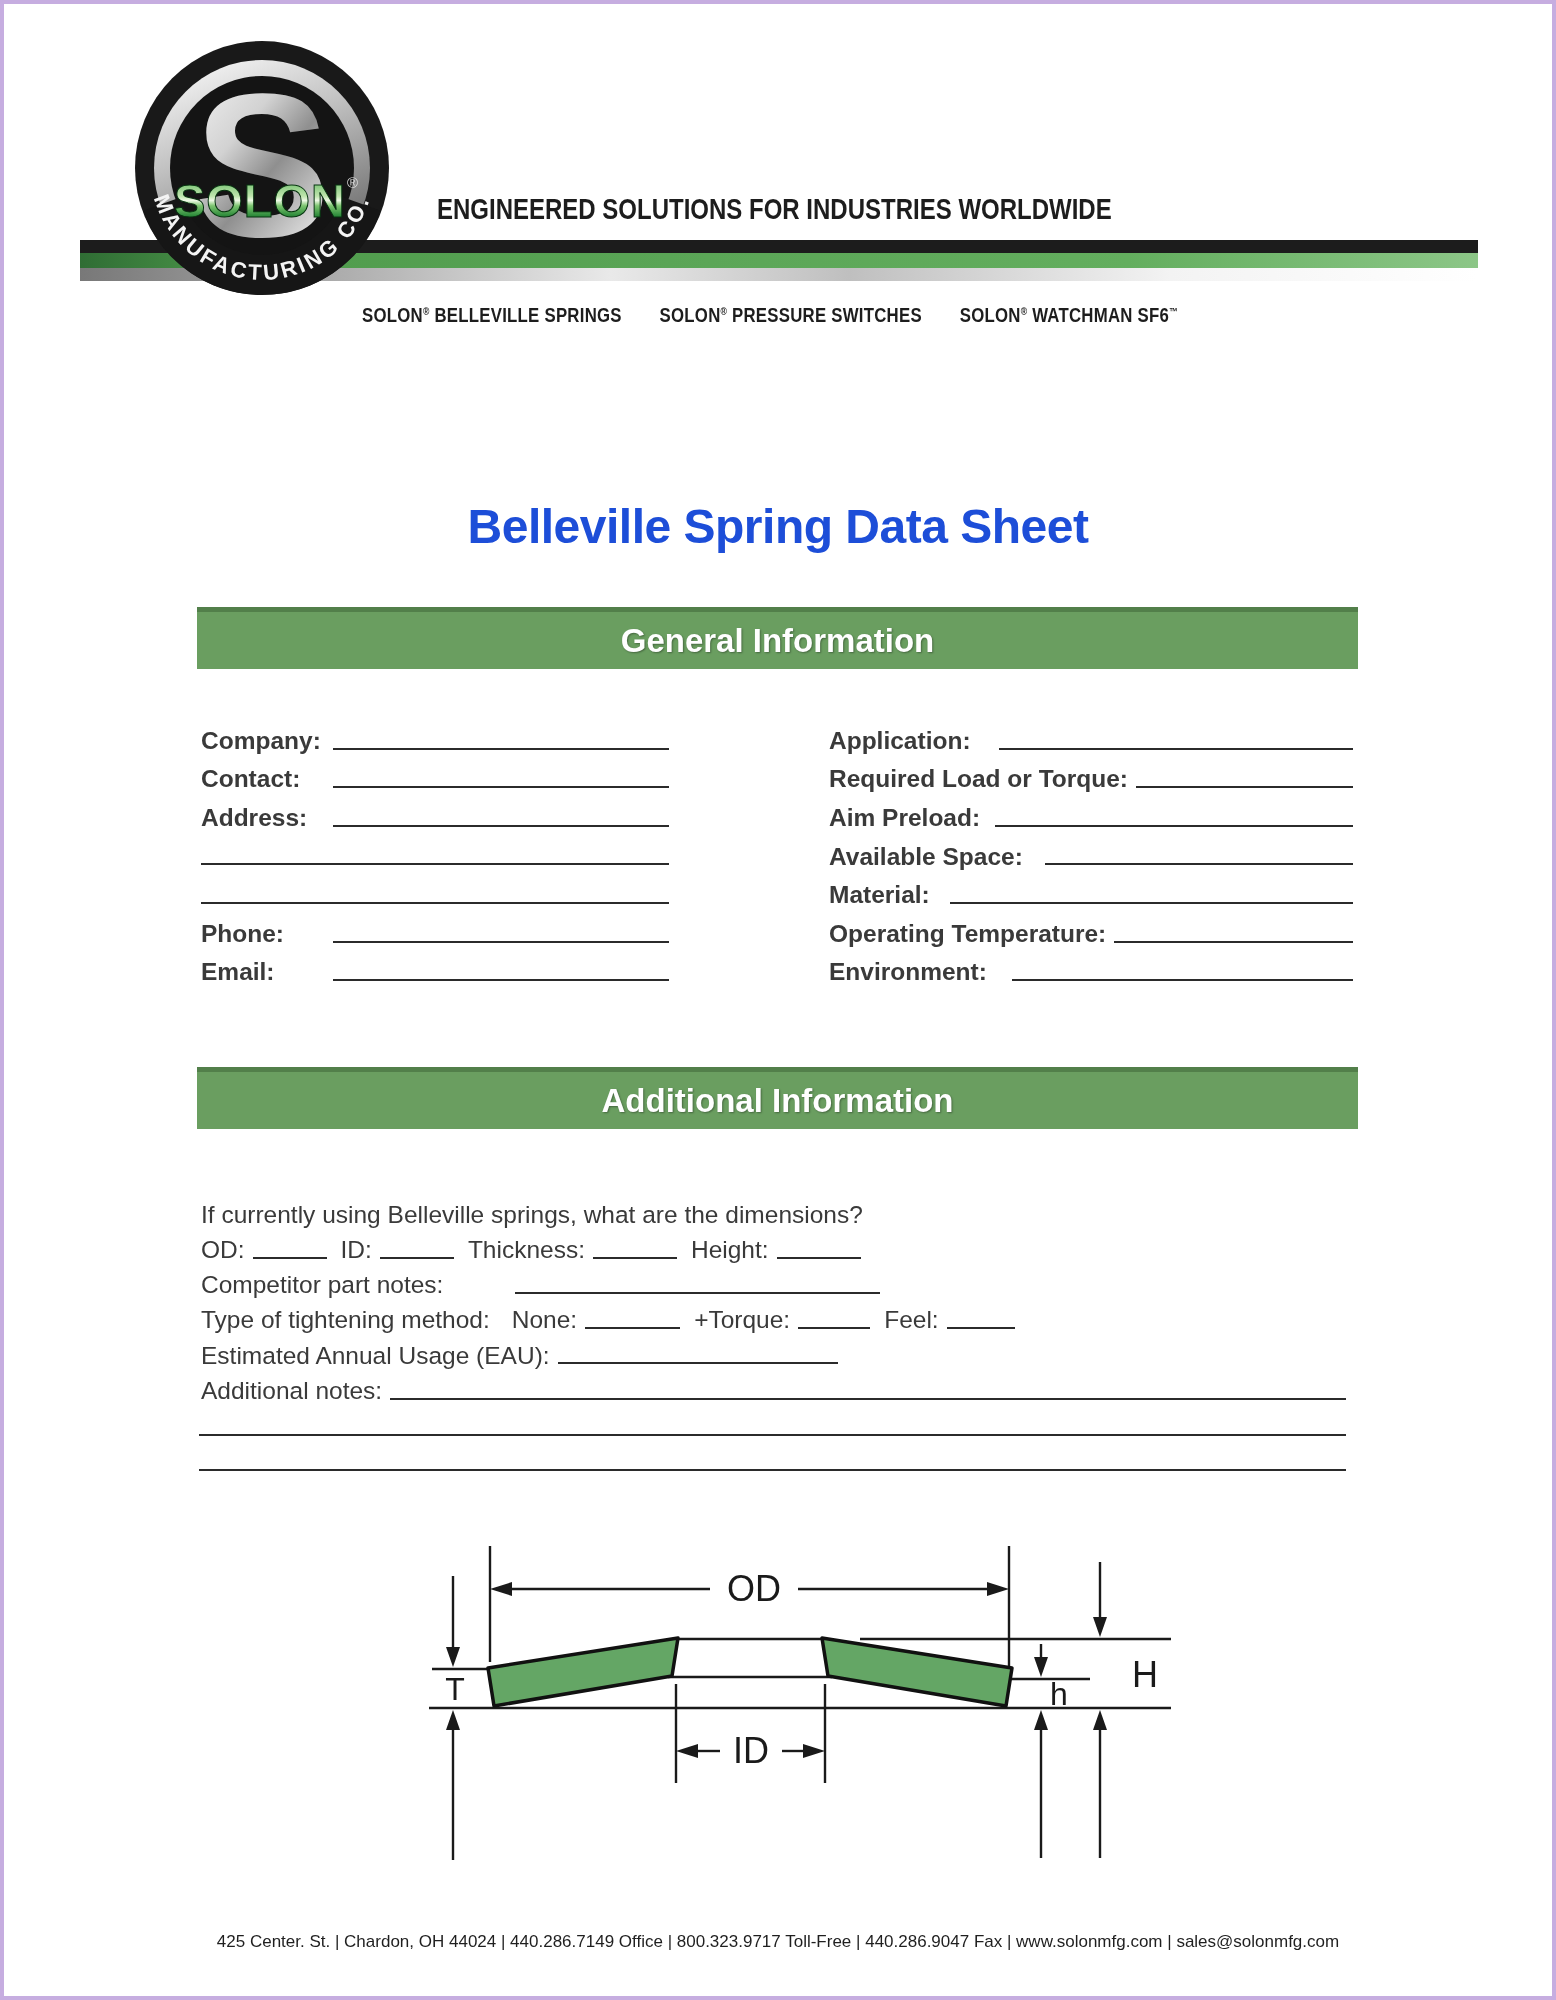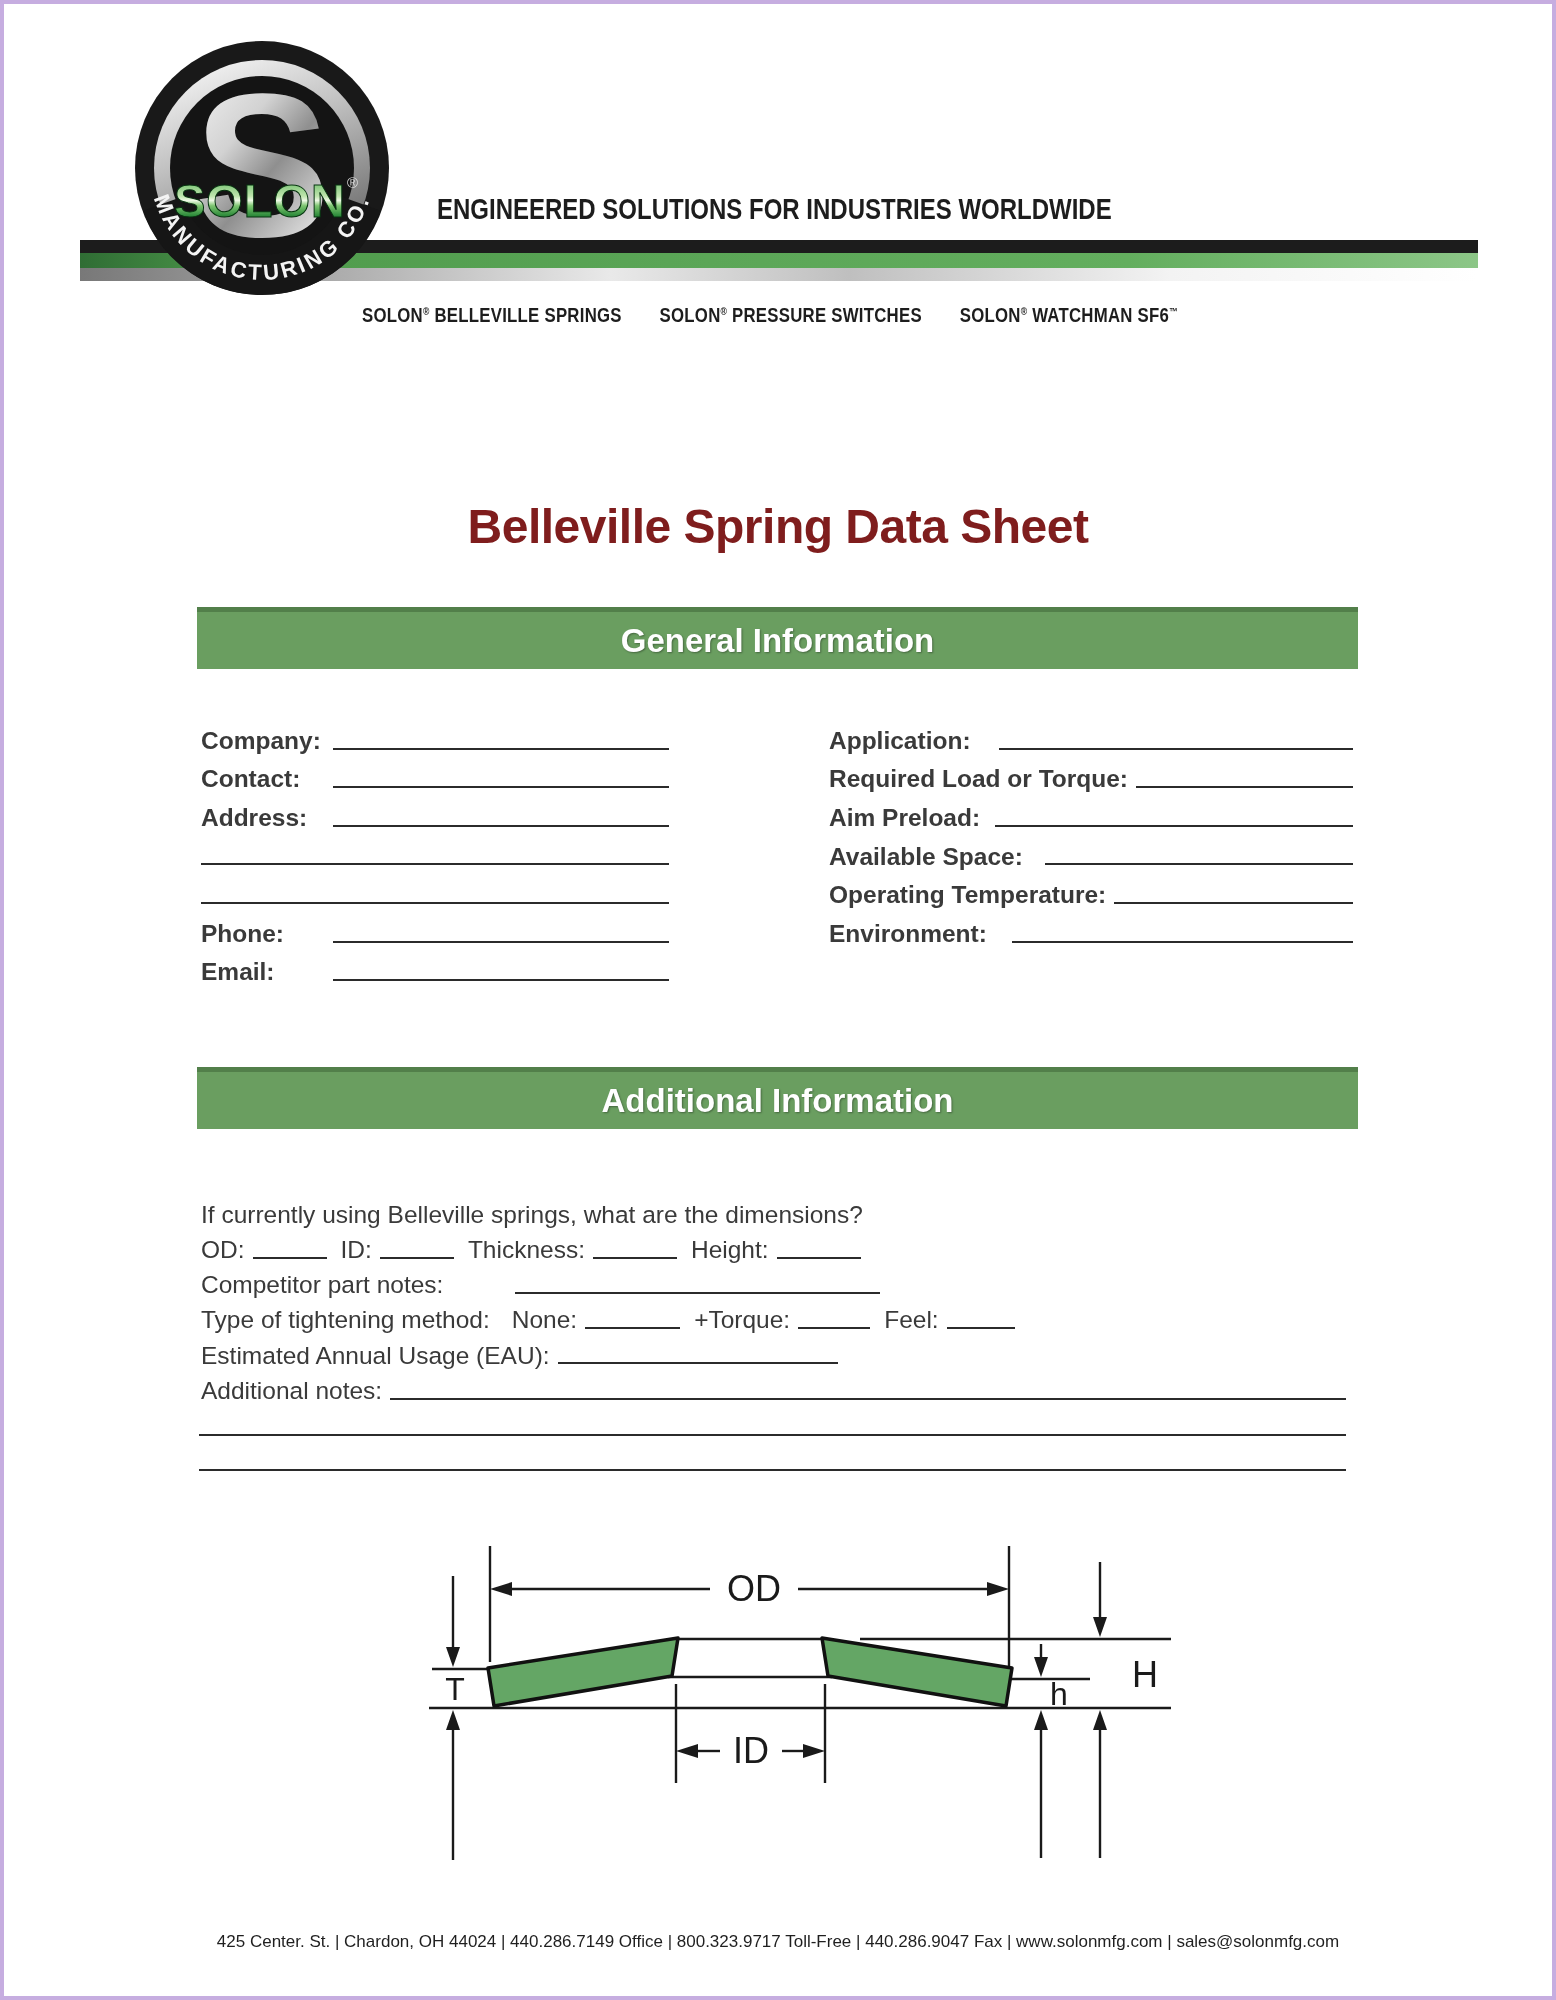--- a/index.html
+++ b/index.html
@@ -16,21 +16,21 @@
   .tagline{position:absolute;left:437px;top:192px;font-size:30px;font-weight:bold;color:#1d1d1d;
            letter-spacing:0px;transform:scaleX(0.80);transform-origin:left center;white-space:nowrap;}
   .products{position:absolute;left:350px;top:296px;width:840px;height:38px;display:flex;
             align-items:center;justify-content:center;gap:22px;transform:scaleX(0.86);transform-origin:center;}
   .product{font-size:19.5px;font-weight:bold;color:#1d1d1d;white-space:nowrap;letter-spacing:0.3px;}
   .product sup{font-size:10px;}
   .pdiv{width:4px;height:36px;background:#1d1d1d;}
 
   
   .doc-title{position:absolute;left:0;right:0;top:467px;text-align:center;font-size:48px;
-             font-weight:bold;color:#7f1d1d;letter-spacing:-0.5px;}
+             font-weight:bold;color:#1d4ed8;letter-spacing:-0.5px;}
   .banner{position:absolute;left:197px;width:1161px;height:62px;background:#6a9e60;
           border-top:5px solid #527f4a;box-sizing:border-box;display:flex;align-items:center;justify-content:center;}
   .banner span{font-size:33px;font-weight:bold;color:#ffffff;text-shadow:1px 1px 2px rgba(0,0,0,.35);}
   .banner.b1{top:607px;}
   .banner.b2{top:1067px;}
 
   
   .fcol{position:absolute;display:flex;flex-direction:column;font-size:24.5px;color:#3a3a3a;}
   .fcol.left{left:201px;top:717px;width:468px;}
   .fcol.right{left:829px;top:717px;width:524px;}
@@ -164,20 +164,24 @@
     </div>
   <div class="frow">
       <span class="lbl" style="min-width:158px">Aim Preload:</span>
       <span class="bl"></span>
     </div>
   <div class="frow">
       <span class="lbl" style="min-width:208px">Available Space:</span>
       <span class="bl"></span>
     </div>
   <div class="frow">
+      <span class="lbl" style="min-width:113px">Material:</span>
+      <span class="bl"></span>
+    </div>
+  <div class="frow">
       <span class="lbl">Operating Temperature:</span>
       <span class="bl"></span>
     </div>
   <div class="frow">
       <span class="lbl" style="min-width:175px">Environment:</span>
       <span class="bl"></span>
     </div>
 </div>
 
 <div class="banner b2">

